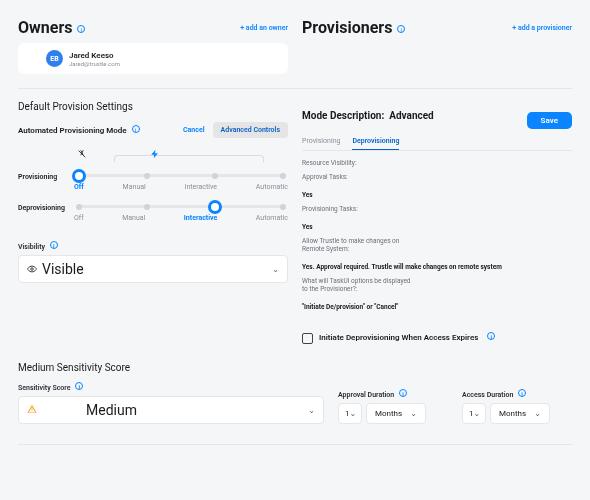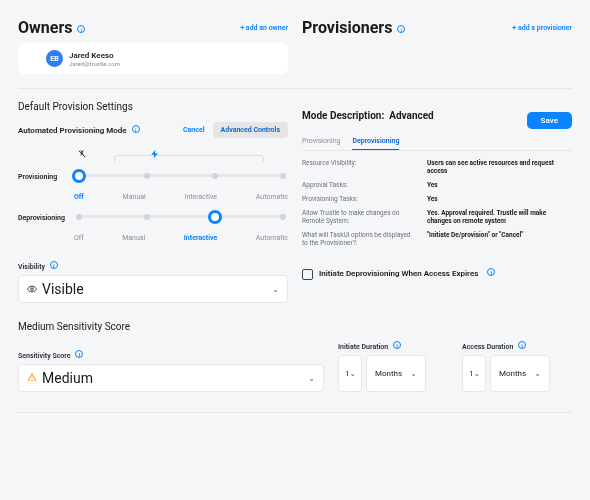--- a/index.html
+++ b/index.html
@@ -30,45 +30,45 @@
   .si1 { left: 2px; color:#1a1a1a; }
   .si2 { left: 75px; color:#0a84ff; }
   .bracket { position: absolute; left: 40px; top: 7px; width: 150px; height: 7px; border: 1.5px solid #d9dde3; border-bottom: none; border-radius:4px 4px 0 0;}
   .slider-row { display: flex; align-items: flex-start; gap: 10px; margin-bottom: 2px; }
   .slider-row-label { width: 46px; font-size: 7px; font-weight: 600; padding-top: 7px; }
   .track-wrap { flex: 1; position: relative; padding-top: 8px; }
   .track { position: relative; height: 3px; background: #e4e6ea; border-radius: 2px; margin: 0 5px; }
   .stop { position: absolute; top: 50%; transform: translate(-50%, -50%); width: 6px; height: 6px; border-radius: 50%; background: #cfd3da; }
   .stop.s0 { left: 0%; } .stop.s1 { left: 33.33%; } .stop.s2 { left: 66.66%; } .stop.s3 { left: 100%; }
   .thumb { position: absolute; top: 50%; width: 14px; height: 14px; border-radius: 50%; background: #fff; border: 3px solid #0a84ff; transform: translate(-50%, -50%); }
-  .labels { display: flex; justify-content: space-between; margin-top: 16px; font-size: 7px; color: #8a8f98; }
+  .labels { display: flex; justify-content: space-between; margin-top: 6px; font-size: 7px; color: #8a8f98; }
   .labels .active { color: #0a84ff; font-weight: 700; }
   
   .btn-save { background: #0a84ff; color: #fff; border: none; border-radius: 5px; padding: 4px 14px; font-size: 8px; font-weight: 600; cursor: pointer; margin-top: 11px; }
   .desc-head { display:flex; justify-content:space-between; align-items:center; margin-bottom:8px;}
   .desc-title { font-size: 10px; font-weight: 700; }
   .tabs { display: flex; gap: 12px; border-bottom: 1px solid #e4e6ea; margin-bottom: 8px; }
   .tab { font-size: 7px; color: #8a8f98; padding-bottom: 4px; cursor: pointer; }
   .tab.active { color: #0a62c9; border-bottom: 1.5px solid #0a62c9; font-weight:600; }
-  .kv { display: flex; gap: 10px; font-size: 6.5px; margin-bottom: 6px; }
+  .kv { display: flex; gap: 10px; font-size: 6.5px; margin-bottom: 6px; flex-direction: column; }
   .kv .k { width: 115px; color: #6a6f78; }
   .kv .v { flex: 1; font-weight: 700; }
   .check-row { display:flex; align-items:flex-start; gap:6px; font-size:8px; font-weight:600; margin-top:6px;}
   .checkbox { width:11px; height:11px; border:1.5px solid #3c4350; border-radius:2px; display:inline-block; }
   
   .field-label { font-size: 7px; font-weight:600; margin-bottom:4px; color:#2a2e36;}
   .select { background:#fff; border:1px solid #e4e6ea; border-radius:4px; padding:5px 8px; display:flex; align-items:center; justify-content:space-between; cursor:pointer;}
   .select .val { font-size:14px; }
   .chev { font-size:8px; color:#5a5f69; }
   .eye { width:10px;height:10px;display:inline-flex;align-items:center;justify-content:center;margin-right:5px;}
   
   .sens-row { display:flex; gap:14px; align-items:flex-end; }
   .num-sel { display:flex; gap:4px; }
   .num-box { background:#fff;border:1px solid #e4e6ea;border-radius:4px;padding:5px 6px;width:24px;display:flex;align-items:center;justify-content:space-between;font-size:8px;}
-  .unit-box { background:#fff;border:1px solid #e4e6ea;border-radius:4px;padding:13px 8px;display:flex;align-items:center;justify-content:space-between;font-size:8px; width:60px;}
+  .unit-box { background:#fff;border:1px solid #e4e6ea;border-radius:4px;padding:4px 8px;display:flex;align-items:center;justify-content:space-between;font-size:8px; width:60px;}
   .thin-rule { border:none; border-top:1px solid #e4e6ea; margin-top:20px;}
   .sect-block { margin-top: 10px;}
 </style>
 </head>
 <body>
 
 <div class="two-col">
   <div class="col">
     <div class="section-head">
       <div>
@@ -197,21 +197,20 @@
       </div>
       <button class="btn-save">Save</button>
     </div>
     <div class="tabs">
       <div class="tab">Provisioning</div>
       <div class="tab active">Deprovisioning</div>
     </div>
     <div>
       <div class="kv">
           <div class="k">Resource Visibility:</div>
-          <div class="v">Users can see active resources and request access</div>
         </div>
       <div class="kv">
           <div class="k">Approval Tasks:</div>
           <div class="v">Yes</div>
         </div>
       <div class="kv">
           <div class="k">Provisioning Tasks:</div>
           <div class="v">Yes</div>
         </div>
       <div class="kv">
@@ -234,35 +233,35 @@
 
 <div class="sub-title" style="margin-top:18px;">Medium Sensitivity Score</div>
 
 <div class="sens-row" style="margin-top:6px;">
   <div style="flex:1;">
     <div class="field-label">
       <span>Sensitivity Score</span>
       <span class="info-icon">i</span>
     </div>
     <div class="select">
-      <span style="display:flex;align-items:center;">
+      <span style="display:flex;align-items:center;gap:44px;">
         <span style="color:#f5a623;margin-right:5px;">
           <svg viewBox="0 0 24 24" width="10" height="10" fill="#f5a623">
               <path d="M12 2L1 21h22L12 2zm0 5l7.5 13h-15L12 7zm-1 4v4h2v-4h-2zm0 5v2h2v-2h-2z"></path>
             </svg>
         </span>
         <span class="val">Medium</span>
       </span>
       <span class="chev">⌄</span>
     </div>
   </div>
 
   <div style="width:110px;">
     <div class="field-label">
-      <span>Initiate Duration</span>
+      <span>Approval Duration</span>
       <span class="info-icon">i</span>
     </div>
     <div class="num-sel">
       <div class="num-box">
         <span>1</span>
           <span class="chev">⌄</span>
       </div>
       <div class="unit-box">
         <span>Months</span>
           <span class="chev">⌄</span>

